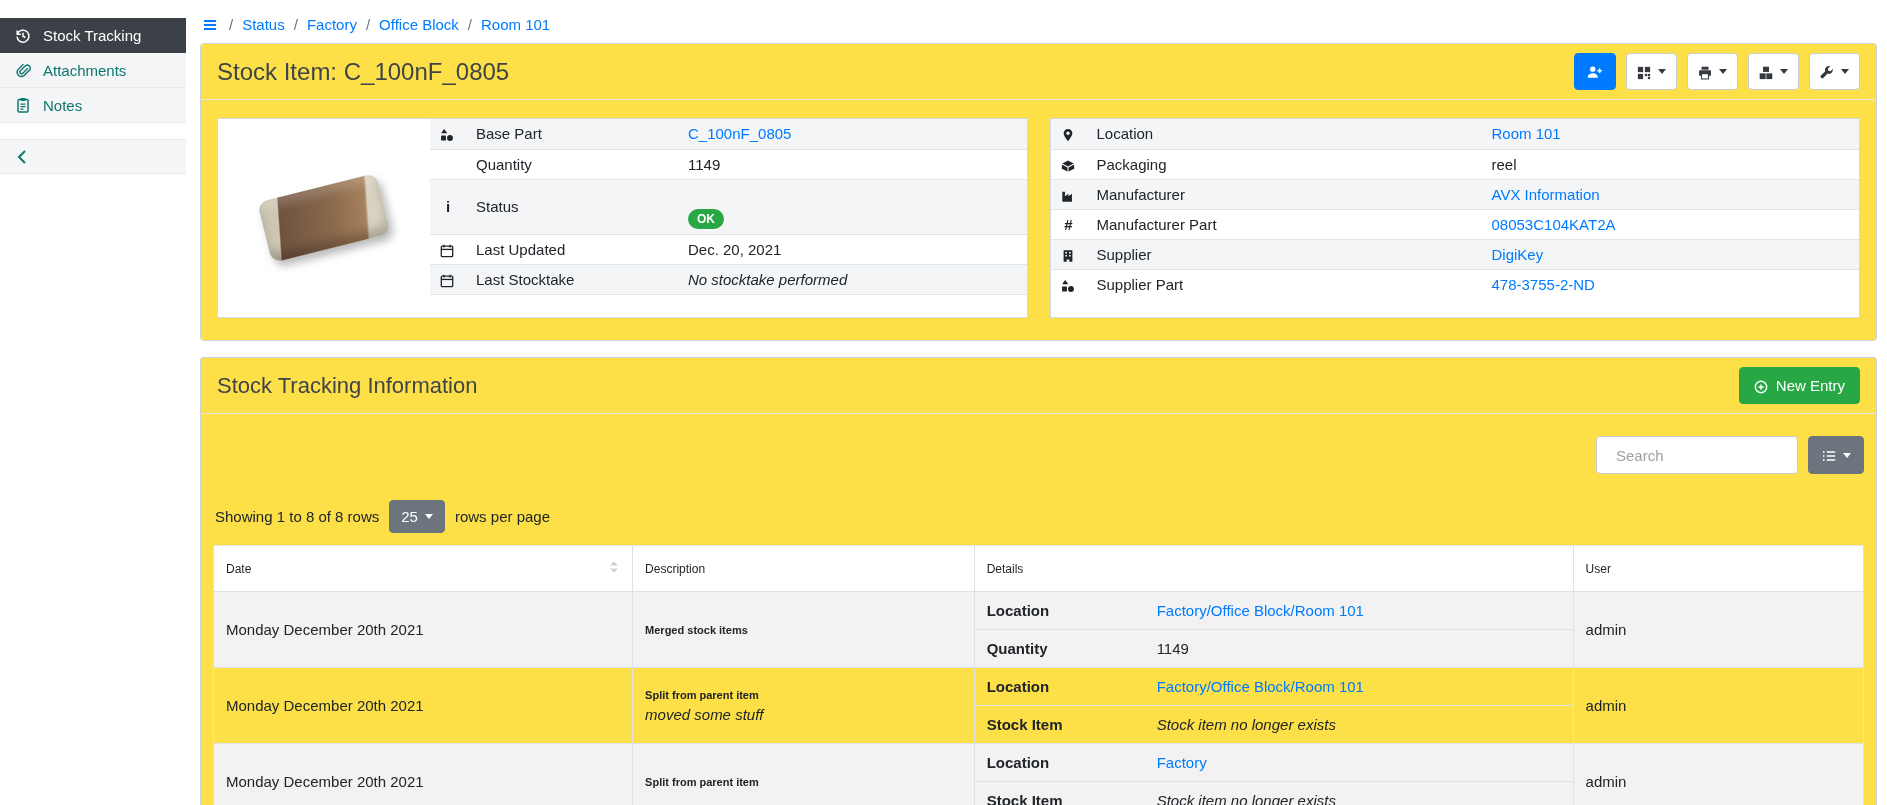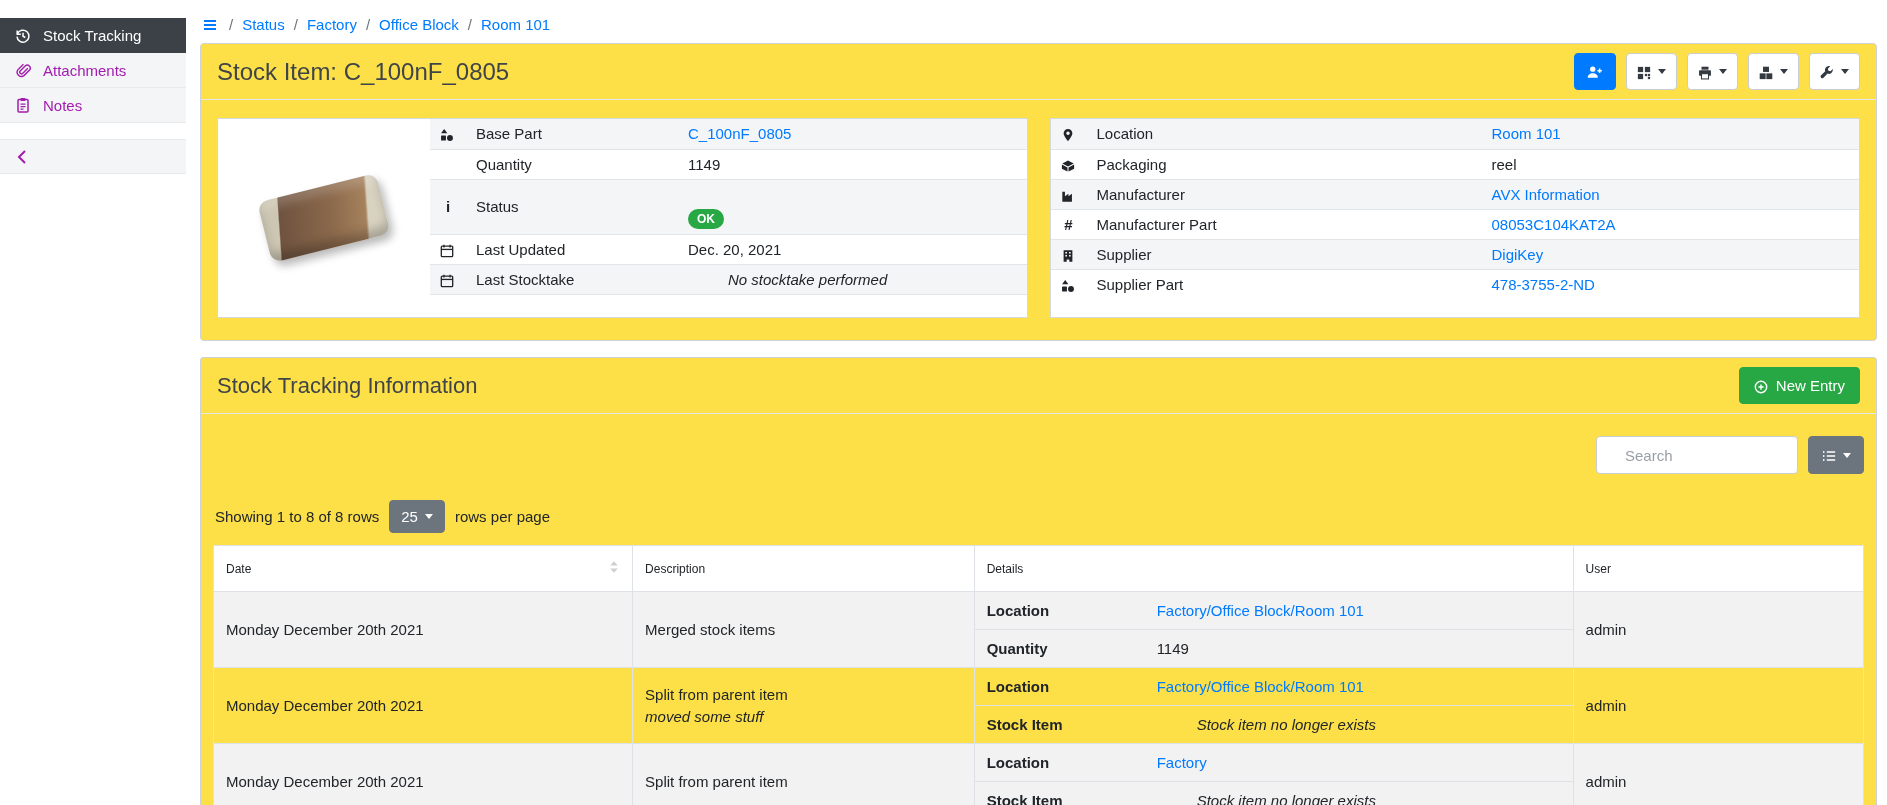--- a/index.html
+++ b/index.html
@@ -14,21 +14,21 @@
   .lnk { color: #007bff; cursor: pointer; }
 
   .app { display: flex; width: 100%; height: 100%; }
 
   
   .sidebar { width: 186px; flex-shrink: 0; padding-top: 18px; }
   .side-item {
     display: flex; align-items: center; gap: 11px;
     height: 35px; padding: 0 14px;
     background: #f4f5f6; border-bottom: 1px solid #e7e9eb;
-    font-size: 15px; color: #a21caf; cursor: pointer;
+    font-size: 15px; color: #0f766e; cursor: pointer;
   }
   .side-item:first-child { border-top: 1px solid #84cc16; }
   .side-item.active { background: #3b4147; border-color: #3b4147; color: #fff; }
   .side-item .sicon { width: 18px; height: 16px; display: inline-flex; align-items: center; justify-content: center; }
   .side-collapse { margin-top: 16px; border-top: 1px solid #e7e9eb; }
 
   
   main { flex: 1; padding: 14px 10px 0 14px; min-width: 0; }
 
   .breadcrumb { display: flex; align-items: center; gap: 9px; font-size: 15px; padding: 2px 2px 10px; }
@@ -75,21 +75,21 @@
       inset 0 -8px 10px rgba(0,0,0,.22);
   }
   .dt-wrap { flex: 1; min-width: 0; }
   .dt { width: 100%; border-collapse: collapse; }
   .dt tr:nth-child(odd) { background: #f4f5f6; }
   .dt td { padding: 5px 10px; border-bottom: 1px solid #e2e5e8; height: 30px; font-size: 15px; }
   .dt .ic-cell { width: 36px; padding-right: 2px; }
   .block.left .label-cell { width: 212px; }
   .block.right .label-cell { width: 395px; }
   .block.right .dt tr:last-child td { border-bottom: none; }
-  .italic { font-style: italic; margin-left: 40px; }
+  .italic { font-style: italic; }
   .badge-ok {
     display: inline-block; background: #28a745; color: #fff;
     font-size: 12px; font-weight: bold; line-height: 1;
     padding: 4px 9px; border-radius: 10px; margin-top: 24px;
   }
 
   
   .ic { width: 16px; height: 16px; display: inline-block; vertical-align: -3px; }
   .ic-sm { width: 14px; height: 14px; }
   .ic-text { font-weight: bold; font-size: 15px; display: inline-block; width: 16px; text-align: center; }
@@ -98,21 +98,21 @@
   .panel2 { margin-top: 16px; border-bottom: none; border-radius: 4px 4px 0 0; }
   .btn-new {
     display: inline-flex; align-items: center; gap: 8px;
     height: 37px; padding: 0 14px;
     background: #28a745; border: 1px solid #28a745; border-radius: 4px;
     color: #fff; font-size: 15px; cursor: pointer;
   }
   .panel2-body { padding: 14px 12px 0; }
   .controls { display: flex; justify-content: flex-end; align-items: center; gap: 10px; margin-top: 8px; }
   .search-input {
-    width: 202px; height: 38px; padding: 0 28px;
+    width: 202px; height: 38px; padding: 0 19px;
     border: 1px solid #c8cdd2; border-radius: 4px;
     font-size: 15px; color: #212529; font-family: inherit;
   }
   .search-input::placeholder { color: #9aa0a6; }
   .btn-cols {
     height: 38px; min-width: 56px; padding: 0 10px;
     display: inline-flex; align-items: center; justify-content: center; gap: 7px;
     background: #6c757d; border: 1px solid #6c757d; border-radius: 4px;
     color: #fff; cursor: pointer;
   }
@@ -129,21 +129,21 @@
   .tt th, .tt td { border: 1px solid #dee2e6; }
   .tt thead th {
     padding: 13px 12px; text-align: left; font-size: 12px; font-weight: normal;
     background: #fff; cursor: pointer;
   }
   .th-flex { display: flex; align-items: center; justify-content: space-between; }
   .sort-ic { width: 12px; height: 16px; }
   .tt tbody tr:nth-child(odd) { background: #f2f2f2; }
   .date-cell, .user-cell { padding: 10px 12px; font-size: 15px; }
   .desc-cell { padding: 10px 12px; }
-  .desc-title { font-weight: normal; font-size: 15px; }
+  .desc-title { font-weight: bold; font-size: 11px; }
   .desc-note { font-style: italic; margin-top: 5px; font-size: 15px; }
   .details-cell { padding: 0; vertical-align: middle; }
   .sub-row { display: flex; align-items: center; padding: 10px 12px; border-bottom: 1px solid #dee2e6; }
   .sub-row:last-child { border-bottom: none; }
   .sub-label { width: 170px; flex-shrink: 0; font-weight: bold; font-size: 15px; }
   .sub-value { font-size: 15px; }
 </style>
 </head>
 <body>
 

